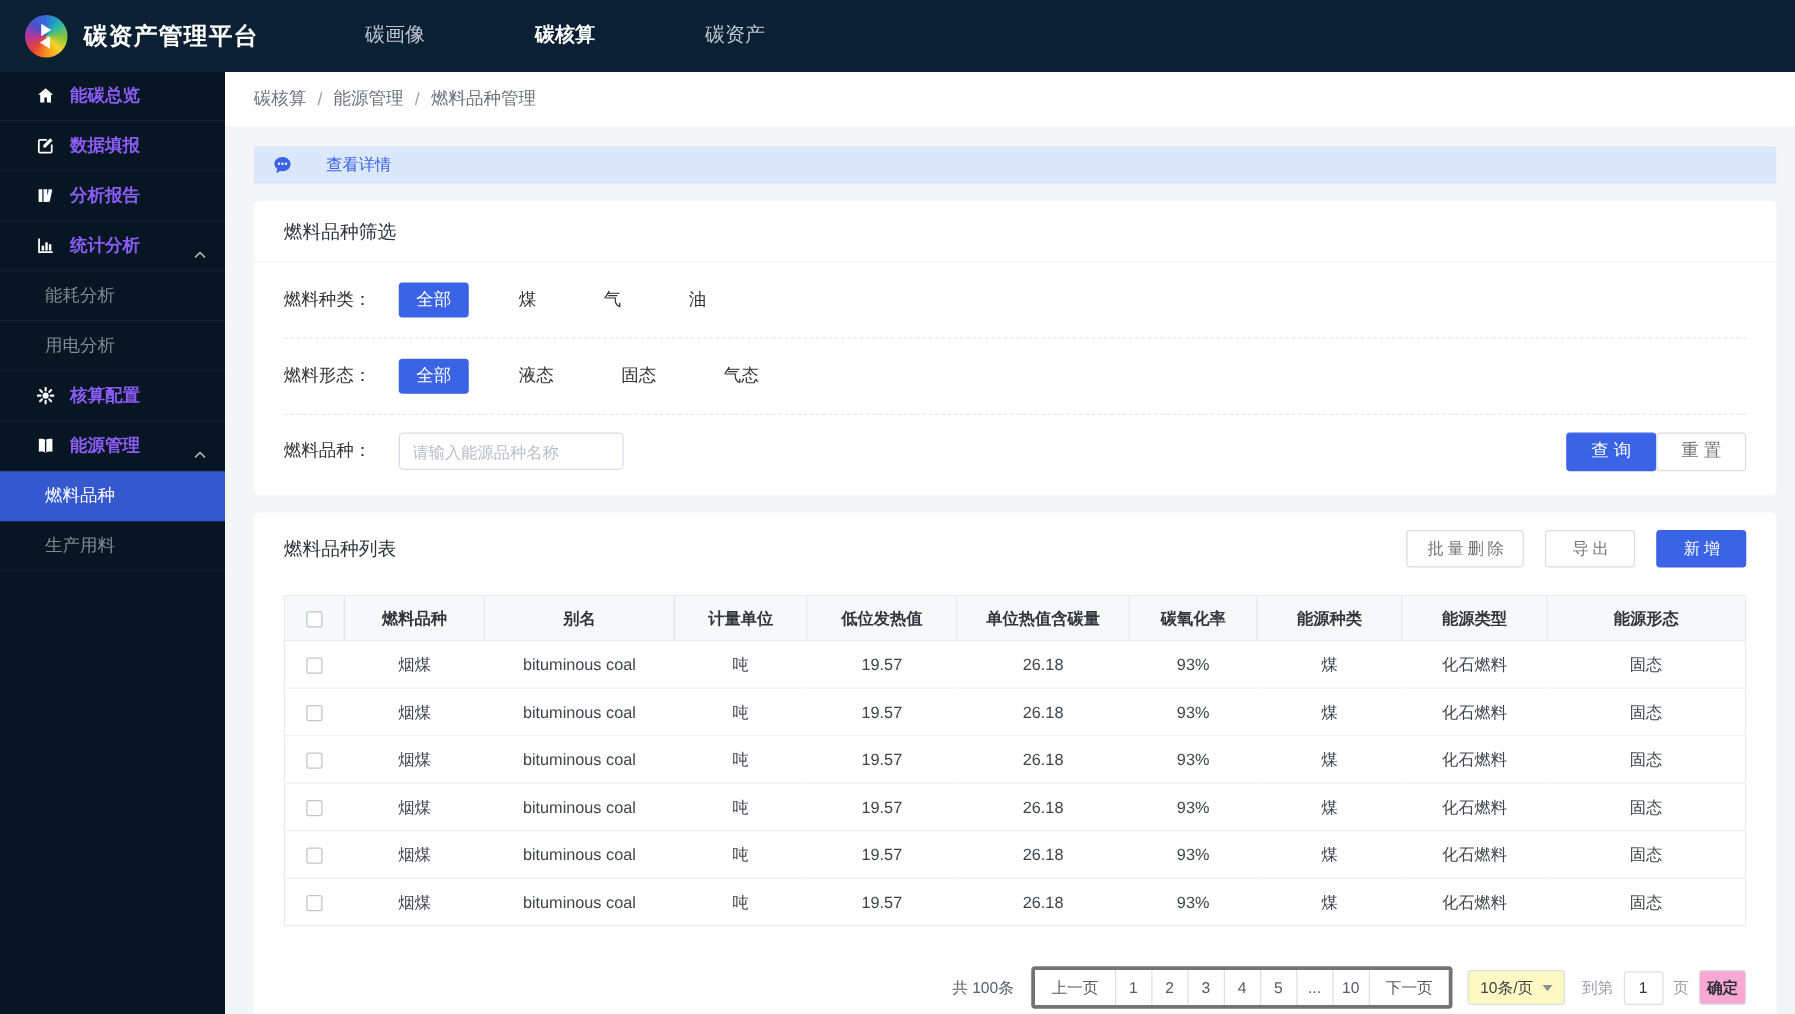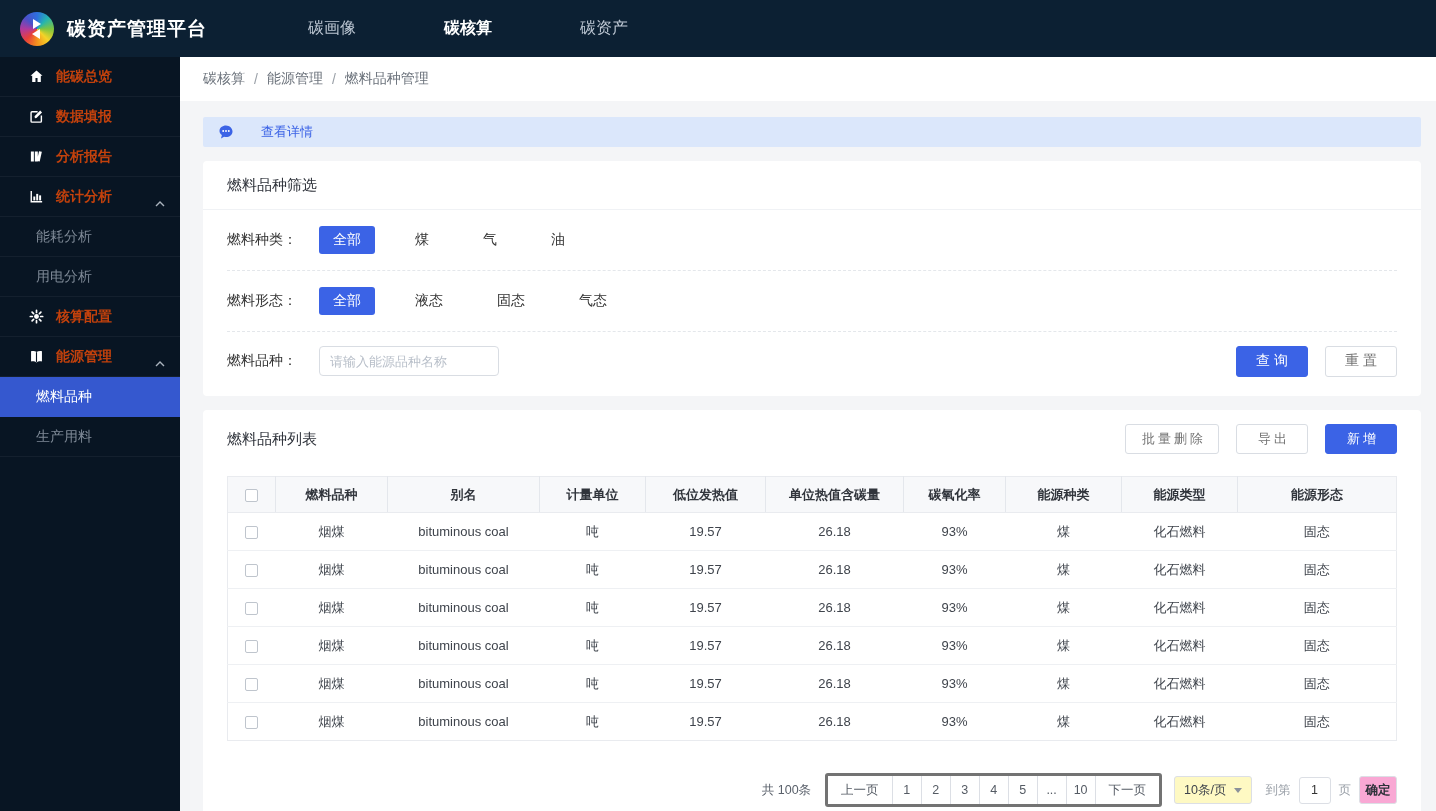--- a/index.html
+++ b/index.html
@@ -10,28 +10,28 @@
   .topbar { position:fixed; top:0; left:0; width:1436px; height:57px; background:#0c2033;
     display:flex; align-items:center; z-index:20; }
   .brand { display:flex; align-items:center; padding-left:20px; width:256px; }
   .logo { width:34px; height:34px; border-radius:50%; position:relative; flex:0 0 auto;
     background:conic-gradient(#2e6fe0,#25b5b0,#7fc53f,#f5d327,#f5911e,#e8403a,#b0399e,#4a51c9,#2e6fe0); }
   .logo::before { content:""; position:absolute; left:13px; top:7px;
     border-left:8px solid #fff; border-top:5px solid transparent; border-bottom:5px solid transparent; }
   .logo::after { content:""; position:absolute; left:12px; bottom:7px;
     border-right:8px solid #fff; border-top:5px solid transparent; border-bottom:5px solid transparent; }
   .app-title { color:#fff; font-size:19px; font-weight:bold; letter-spacing:1px; margin-left:13px; white-space:nowrap; }
-  .top-tabs { display:flex; margin-left:52px; }
+  .top-tabs { display:flex; margin-left:36px; }
   .top-tab { color:#bcc6d2; font-size:16px; cursor:pointer; margin-right:88px; white-space:nowrap; }
   .top-tab.active { color:#fff; font-weight:bold; }
 
   
   .sidebar { position:fixed; top:57px; left:0; bottom:0; width:180px; background:#081523; z-index:10; }
   .side-item { height:40px; display:flex; align-items:center; padding-left:28px; position:relative;
-    color:#c2410c; font-size:14px; font-weight:600; border-bottom:1px solid rgba(255,255,255,0.05); cursor:pointer; }
+    color:#8b5cf6; font-size:14px; font-weight:600; border-bottom:1px solid rgba(255,255,255,0.05); cursor:pointer; }
   .side-item .icon { width:16px; height:16px; margin-right:12px; display:flex; align-items:center; justify-content:center; }
   .side-item.sub { padding-left:36px; color:#7f8a97; font-weight:400; }
   .side-item.sub.active { background:#3558cf; color:#fff; border-bottom-color:transparent; }
   .chev { position:absolute; right:15px; top:17px; }
 
   
   .content { margin-left:180px; padding-top:57px; }
   .breadcrumb-bar { height:44px; background:#fff; display:flex; align-items:center; padding-left:23px;
     font-size:14px; color:#6b727b; }
   .bc-item { cursor:default; }
@@ -55,21 +55,21 @@
 
   .keyword-row { min-height:64px; padding-bottom:6px; }
   .keyword-input { width:180px; height:30px; border:1px solid #d9dde3; border-radius:4px; padding:0 10px;
     font-size:13px; color:#333; outline:none; font-family:inherit; }
   .keyword-input::placeholder { color:#b8bfc9; }
 
   .btn { height:31px; border-radius:3px; font-size:14px; display:inline-flex; align-items:center;
     justify-content:center; cursor:pointer; letter-spacing:4px; padding:0 12px 0 16px; white-space:nowrap; }
   .btn-primary { background:#3b63e6; color:#fff; border:1px solid #3b63e6; min-width:72px; }
   .btn-outline { background:#fff; border:1px solid #d9dde3; color:#737373; min-width:72px; }
-  .filter-actions { margin-left:auto; display:flex; gap:17px; }
+  .filter-actions { margin-left:auto; display:flex; }
 
   .list-card { margin-top:14px; padding-bottom:24px; }
   .list-header { display:flex; align-items:center; padding:14px 24px 6px; }
   .list-title { font-size:15px; color:#2e323a; }
   .list-actions { margin-left:auto; display:flex; gap:17px; }
   .btn-sm { height:30px; font-size:13px; letter-spacing:3px; }
 
   .table-wrap { margin:16px 24px 0; }
   table { width:100%; border-collapse:collapse; table-layout:fixed; border:1px solid #e9ebef; }
   thead th { background:#f7f8fa; height:36px; font-size:13px; color:#31353c; font-weight:600;

